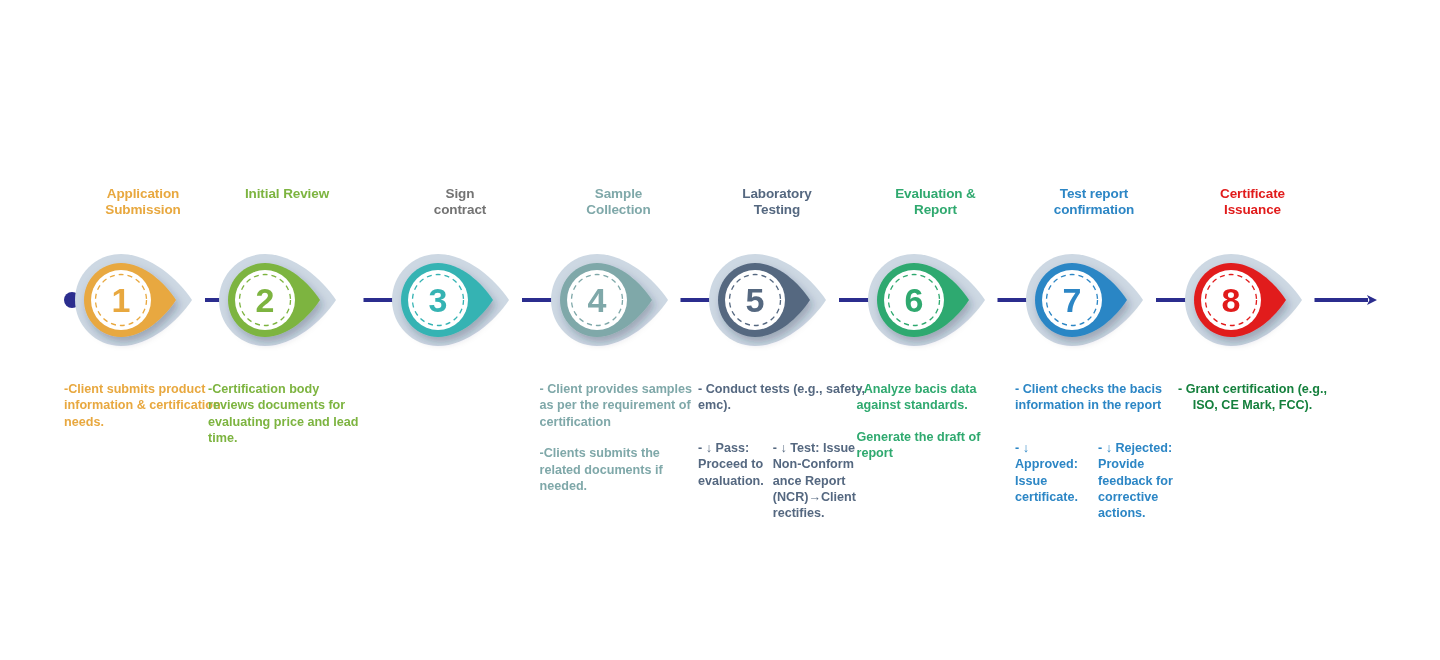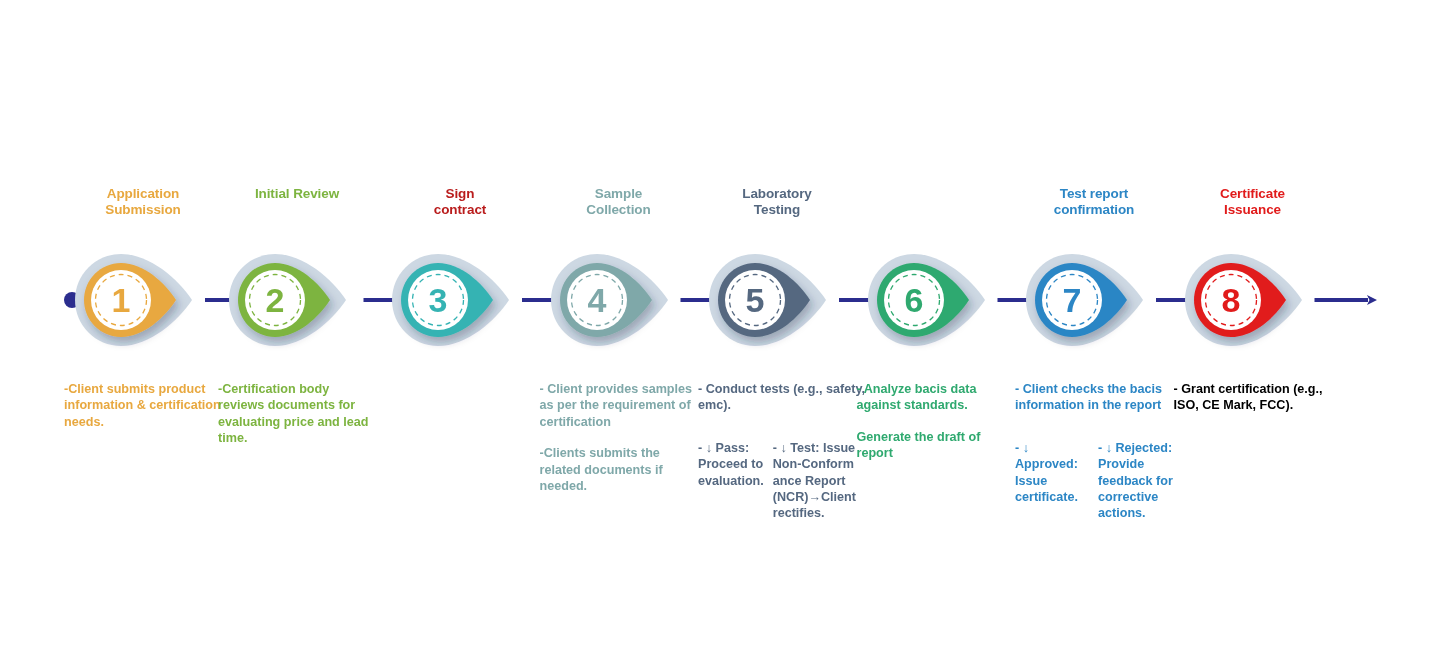--- a/index.html
+++ b/index.html
@@ -114,21 +114,21 @@
             <path d="M 62 17 C 41.564899999999994 17 25 33.564899999999994 25 54 C 25 74.4351 41.564899999999994 91 62 91 C 84.94 91 105.9 71.02 117 54 C 105.9 36.980000000000004 84.94 17 62 17 Z" fill="#E8A83F" filter="url(#sh0)"></path>
             <circle cx="62" cy="54" r="30" fill="#FFFFFF"></circle>
             <circle cx="62" cy="54" r="25.5" fill="none" stroke="#E8A83F" stroke-width="1.3" stroke-dasharray="5 4"></circle>
             <text x="62" y="54" text-anchor="middle" dominant-baseline="central" font-family="&quot;Liberation Sans&quot;, sans-serif" font-size="34" font-weight="bold" fill="#E8A83F">1</text>
           </svg>
         </div>
         <div class="body" style="color: rgb(232, 168, 63);">
           <p class="para">-Client submits product information &amp; certification needs.</p>
         </div>
       </div>
-      <div class="step" style="left: 218px;">
+      <div class="step" style="left: 208px;">
         <div class="head" style="color: rgb(125, 180, 64);">
           <div>
             <span>Initial Review</span>
           </div>
         </div>
         <div class="pin">
           <svg viewBox="0 0 168 108" width="168" height="108">
             <defs>
               <filter id="sh1" x="-40%" y="-40%" width="190%" height="190%">
                 <feDropShadow dx="3" dy="5" stdDeviation="4" flood-color="#16314a" flood-opacity="0.30"></feDropShadow>
@@ -139,21 +139,21 @@
             <circle cx="62" cy="54" r="30" fill="#FFFFFF"></circle>
             <circle cx="62" cy="54" r="25.5" fill="none" stroke="#7DB440" stroke-width="1.3" stroke-dasharray="5 4"></circle>
             <text x="62" y="54" text-anchor="middle" dominant-baseline="central" font-family="&quot;Liberation Sans&quot;, sans-serif" font-size="34" font-weight="bold" fill="#7DB440">2</text>
           </svg>
         </div>
         <div class="body" style="color: rgb(125, 180, 64);">
           <p class="para">-Certification body reviews documents for evaluating price and lead time.</p>
         </div>
       </div>
       <div class="step" style="left: 381px;">
-        <div class="head" style="color: #b91c1c;">
+        <div class="head" style="color: #737373;">
           <div>
             <span>Sign</span>
             <span>contract</span>
           </div>
         </div>
         <div class="pin">
           <svg viewBox="0 0 168 108" width="168" height="108">
             <defs>
               <filter id="sh2" x="-40%" y="-40%" width="190%" height="190%">
                 <feDropShadow dx="3" dy="5" stdDeviation="4" flood-color="#16314a" flood-opacity="0.30"></feDropShadow>
@@ -220,20 +220,26 @@
             <div class="col">
               <p class="para"> - ↓ Pass: Proceed to evaluation.</p>
             </div>
             <div class="col">
               <p class="para"> - ↓ Test: Issue Non-Conform ance Report (NCR)→Client rectifies.</p>
             </div>
           </div>
         </div>
       </div>
       <div class="step" style="left: 856.5px;">
+        <div class="head" style="color: rgb(47, 169, 111);">
+          <div>
+            <span>Evaluation &amp;</span>
+            <span>Report</span>
+          </div>
+        </div>
         <div class="pin">
           <svg viewBox="0 0 168 108" width="168" height="108">
             <defs>
               <filter id="sh5" x="-40%" y="-40%" width="190%" height="190%">
                 <feDropShadow dx="3" dy="5" stdDeviation="4" flood-color="#16314a" flood-opacity="0.30"></feDropShadow>
               </filter>
             </defs>
             <path d="M 62 8 C 36.5942 8 16 28.5942 16 54 C 16 79.4058 36.5942 100 62 100 C 90.52 100 119.2 75.16 133 54 C 119.2 32.84 90.52 8 62 8 Z" fill="#CDD8E3"></path>
             <path d="M 62 17 C 41.564899999999994 17 25 33.564899999999994 25 54 C 25 74.4351 41.564899999999994 91 62 91 C 84.94 91 105.9 71.02 117 54 C 105.9 36.980000000000004 84.94 17 62 17 Z" fill="#2FA96F" filter="url(#sh5)"></path>
             <circle cx="62" cy="54" r="30" fill="#FFFFFF"></circle>
@@ -293,18 +299,18 @@
                 <feDropShadow dx="3" dy="5" stdDeviation="4" flood-color="#16314a" flood-opacity="0.30"></feDropShadow>
               </filter>
             </defs>
             <path d="M 62 8 C 36.5942 8 16 28.5942 16 54 C 16 79.4058 36.5942 100 62 100 C 90.52 100 119.2 75.16 133 54 C 119.2 32.84 90.52 8 62 8 Z" fill="#CDD8E3"></path>
             <path d="M 62 17 C 41.564899999999994 17 25 33.564899999999994 25 54 C 25 74.4351 41.564899999999994 91 62 91 C 84.94 91 105.9 71.02 117 54 C 105.9 36.980000000000004 84.94 17 62 17 Z" fill="#E11B1B" filter="url(#sh7)"></path>
             <circle cx="62" cy="54" r="30" fill="#FFFFFF"></circle>
             <circle cx="62" cy="54" r="25.5" fill="none" stroke="#E11B1B" stroke-width="1.3" stroke-dasharray="5 4"></circle>
             <text x="62" y="54" text-anchor="middle" dominant-baseline="central" font-family="&quot;Liberation Sans&quot;, sans-serif" font-size="34" font-weight="bold" fill="#E11B1B">8</text>
           </svg>
         </div>
-        <div class="body" style="color: #000000;">
+        <div class="body" style="color: #15803d; text-align: center;">
           <p class="para"> - Grant certification (e.g., ISO, CE Mark, FCC).</p>
         </div>
       </div>
     </div>
 </div>
 
 </body></html>

